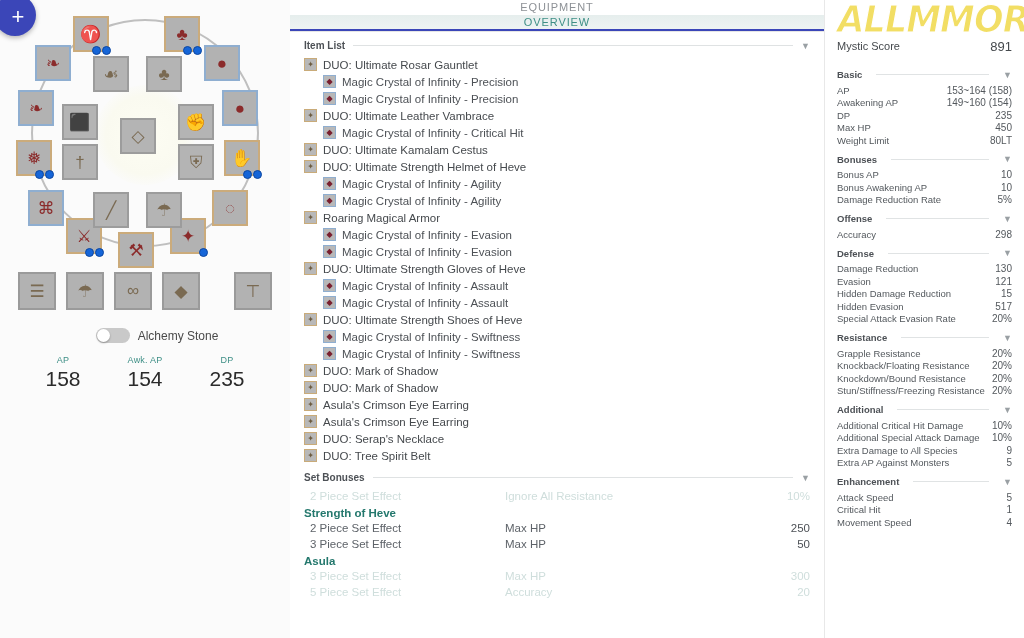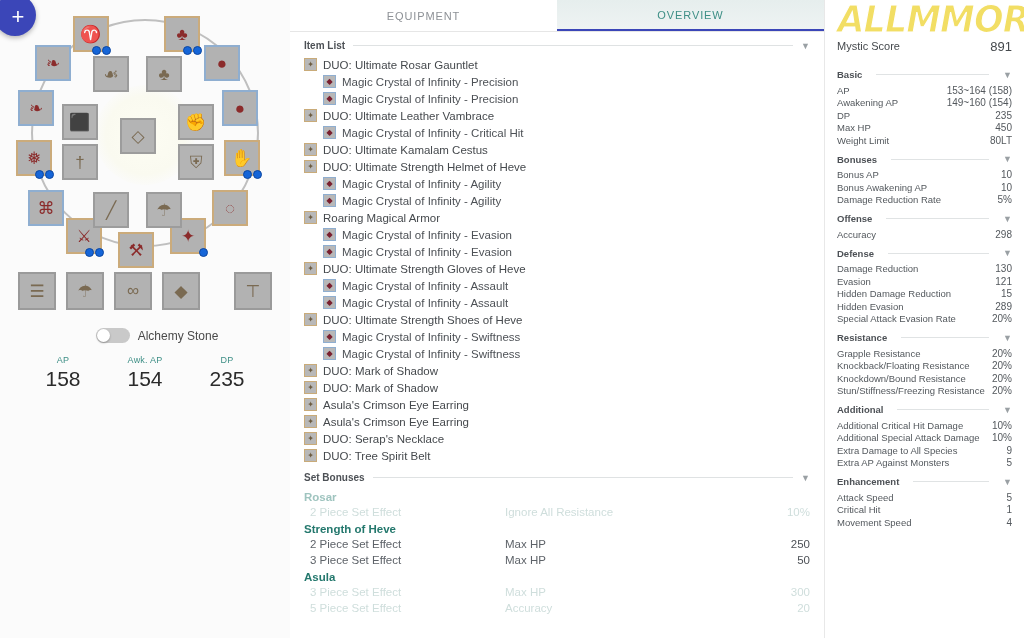--- a/index.html
+++ b/index.html
@@ -88,20 +88,21 @@
 
   
   .center-panel {
     width: 535px; flex: 0 0 535px; height: 638px;
     background: #ffffff; position: relative;
     border-right: 1px solid #e8e8e8;
   }
   .tabs {
     display: flex; height: 32px; border-bottom: 1px solid #e6e6e6;
     background: #ffffff;
+    flex-direction: column;
   }
   .tab {
     flex: 1; display: flex; align-items: center; justify-content: center;
     font-size: 11px; letter-spacing: 0.9px; color: #8d9196; cursor: pointer;
     position: relative;
   }
   .tab.active {
     color: #3e8f86;
     background: linear-gradient(#e6eeed, #eef3f3);
     border-bottom: 2px solid #3b46b8;
@@ -443,21 +444,20 @@
         </div>
       </div>
 
     <div class="section-head">
       <span class="section-title">Set Bonuses</span>
       <span class="section-rule"></span>
       <span class="chev">▼</span>
     </div>
 
     <div class="set-list" id="set-list">
-        <div class="set-group-name dim">Rosar</div>
         <div class="set-row dim">
           <span class="set-piece">2 Piece Set Effect</span>
           <span class="set-effect">Ignore All Resistance</span>
           <span class="set-val">10%</span>
         </div>
         <div class="set-group-name">Strength of Heve</div>
         <div class="set-row">
           <span class="set-piece">2 Piece Set Effect</span>
           <span class="set-effect">Max HP</span>
           <span class="set-val">250</span>
@@ -560,21 +560,21 @@
           <div class="st-row">
             <span class="st-k">Evasion</span>
             <span class="st-v">121</span>
           </div>
           <div class="st-row">
             <span class="st-k">Hidden Damage Reduction</span>
             <span class="st-v">15</span>
           </div>
           <div class="st-row">
             <span class="st-k">Hidden Evasion</span>
-            <span class="st-v">289</span>
+            <span class="st-v">517</span>
           </div>
           <div class="st-row">
             <span class="st-k">Special Attack Evasion Rate</span>
             <span class="st-v">20%</span>
           </div>
         </div>
         <div class="st-head">
           <span class="st-title">Resistance</span>
           <span class="st-rule"></span>
           <span class="chev">▼</span>

